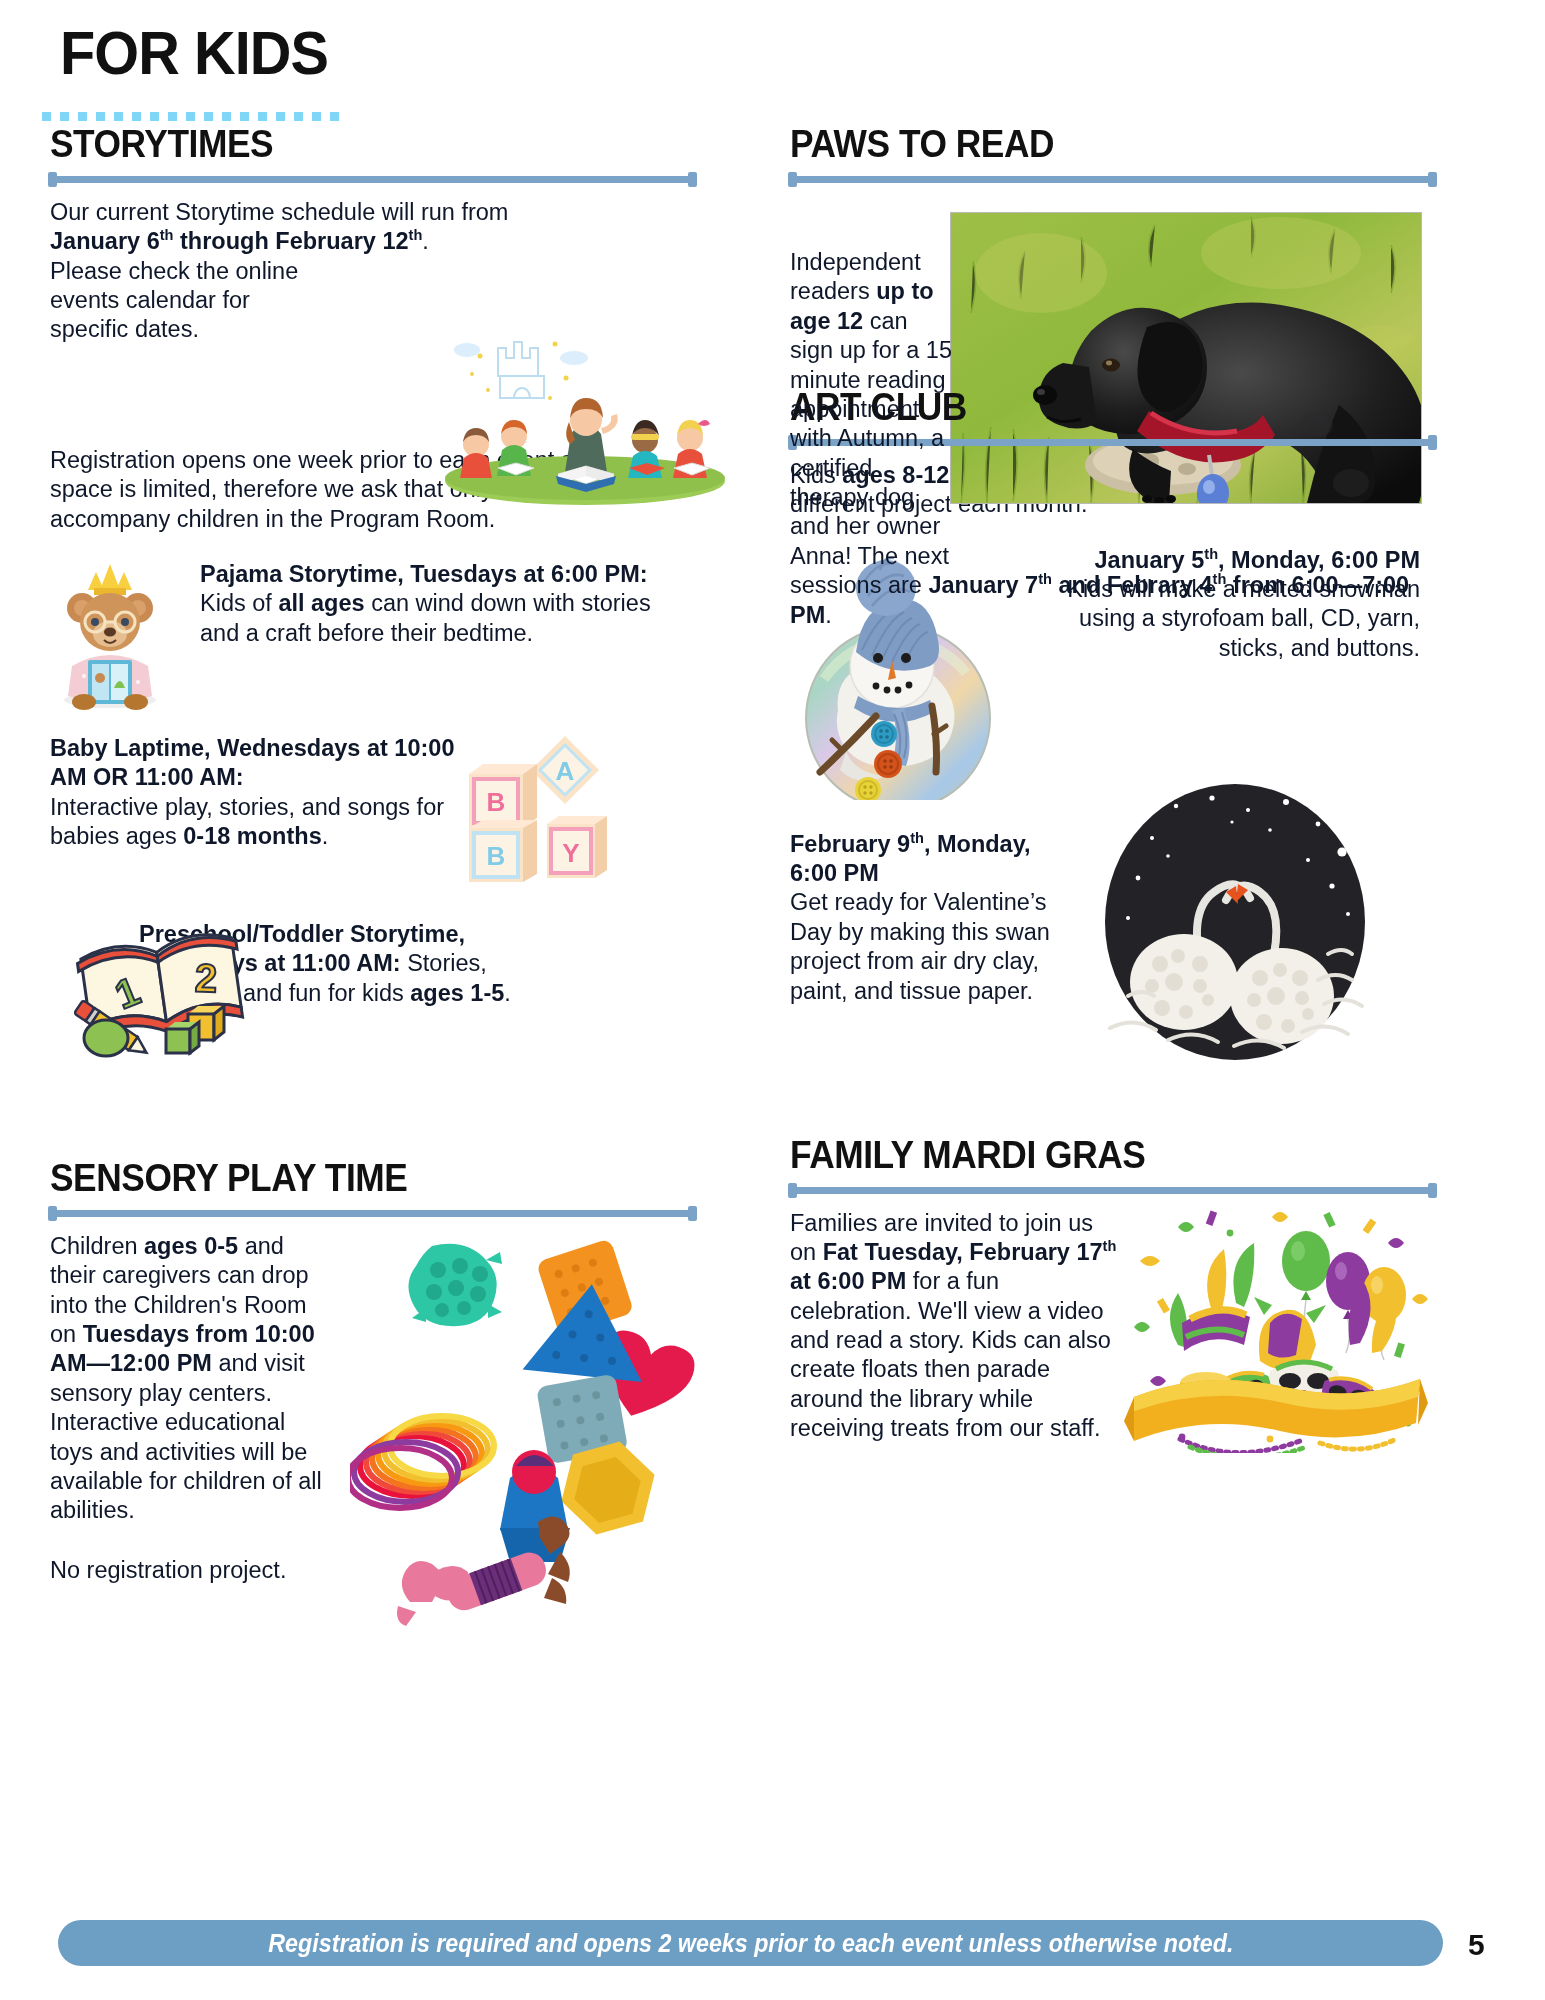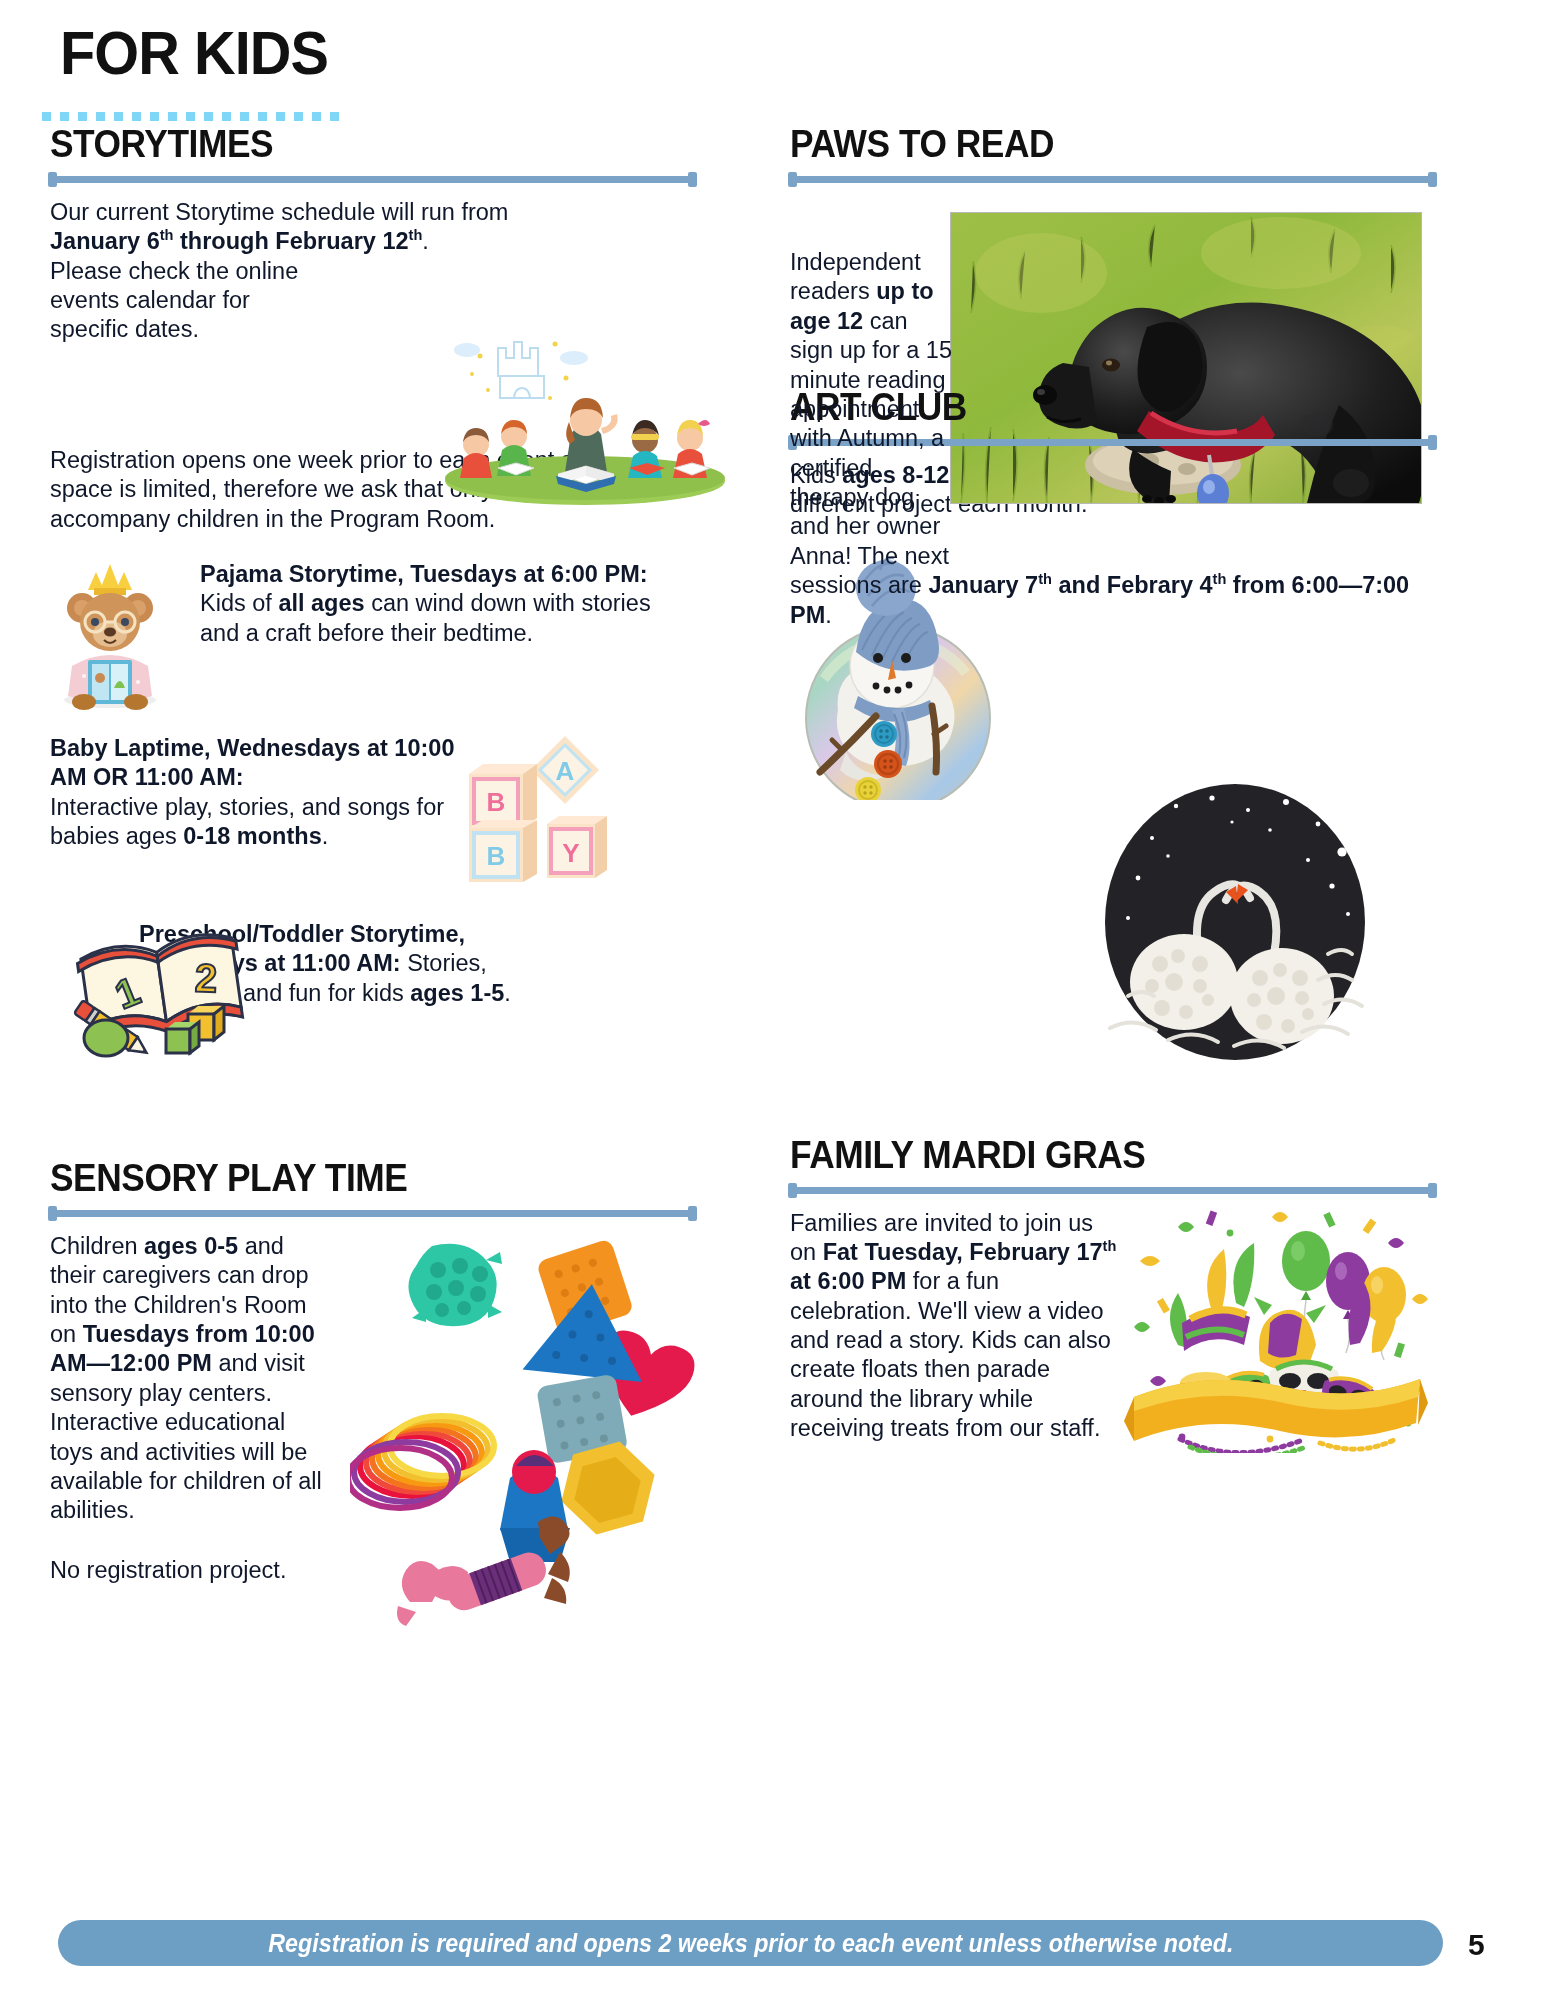--- a/index.html
+++ b/index.html
@@ -665,20 +665,24 @@
             <circle cx="88" cy="250" r="13" fill="#e8d23a"></circle>
             <circle cx="88" cy="250" r="9" fill="none" stroke="#cfb826" stroke-width="2"></circle>
             <g fill="#b9a31a">
                 <circle cx="85" cy="247" r="1.7"></circle>
                 <circle cx="91" cy="247" r="1.7"></circle>
                 <circle cx="85" cy="253" r="1.7"></circle>
                 <circle cx="91" cy="253" r="1.7"></circle>
               </g>
           </svg>
         </div>
+        <div class="body-text" style="margin-left:240px;width:390px;text-align:right;">
+          <b><span>January 5</span><sup>th</sup><span>, Monday, 6:00 PM</span></b>
+          <div>Kids will make a melted snowman using a styrofoam ball, CD, yarn, sticks, and buttons.</div>
+        </div>
       </div>
 
       <div style="height:34px;"></div>
 
       <div style="position:relative;min-height:250px;">
         <div class="art" style="left:290px;top:-48px;width:310px;height:280px;">
           <svg width="310" height="280" viewBox="0 0 310 280">
             <ellipse cx="155" cy="140" rx="130" ry="138" fill="#232327"></ellipse>
 
             <g fill="#ffffff">
@@ -737,20 +741,24 @@
               <path d="M48 214 q14 -8 26 0"></path>
               <path d="M238 198 q18 -10 34 0"></path>
               <path d="M244 222 q20 -10 38 2"></path>
               <path d="M30 246 q24 -12 46 2"></path>
               <path d="M88 258 q26 -12 50 2"></path>
               <path d="M154 264 q26 -12 50 2"></path>
               <path d="M222 250 q24 -12 46 2"></path>
               <path d="M248 172 q14 -8 24 0"></path>
             </g>
           </svg>
+        </div>
+        <div class="body-text" style="width:290px;">
+          <b><span>February 9</span><sup>th</sup><span>, Monday, 6:00 PM</span></b>
+          <div>Get ready for Valentine’s Day by making this swan project from air dry clay, paint, and tissue paper.</div>
         </div>
       </div>
     </div>
 
     <div style="height:56px;"></div>
 
     <div>
       <div class="sec-title">FAMILY MARDI GRAS</div>
       <div class="rule">
         <div class="bar"></div>

